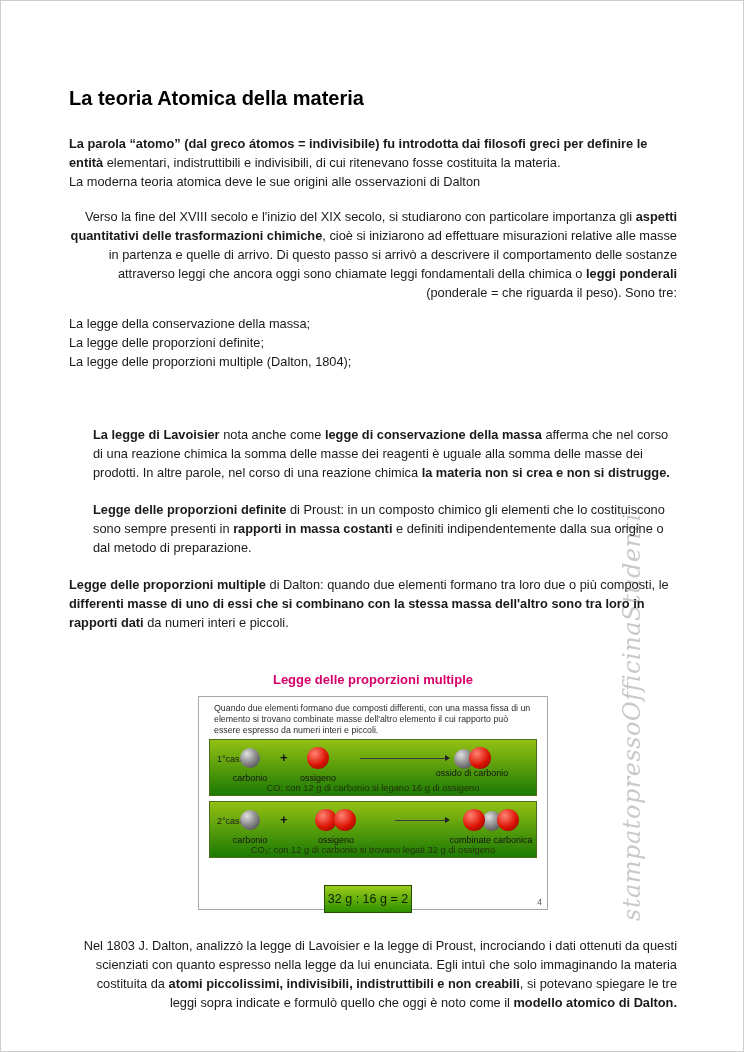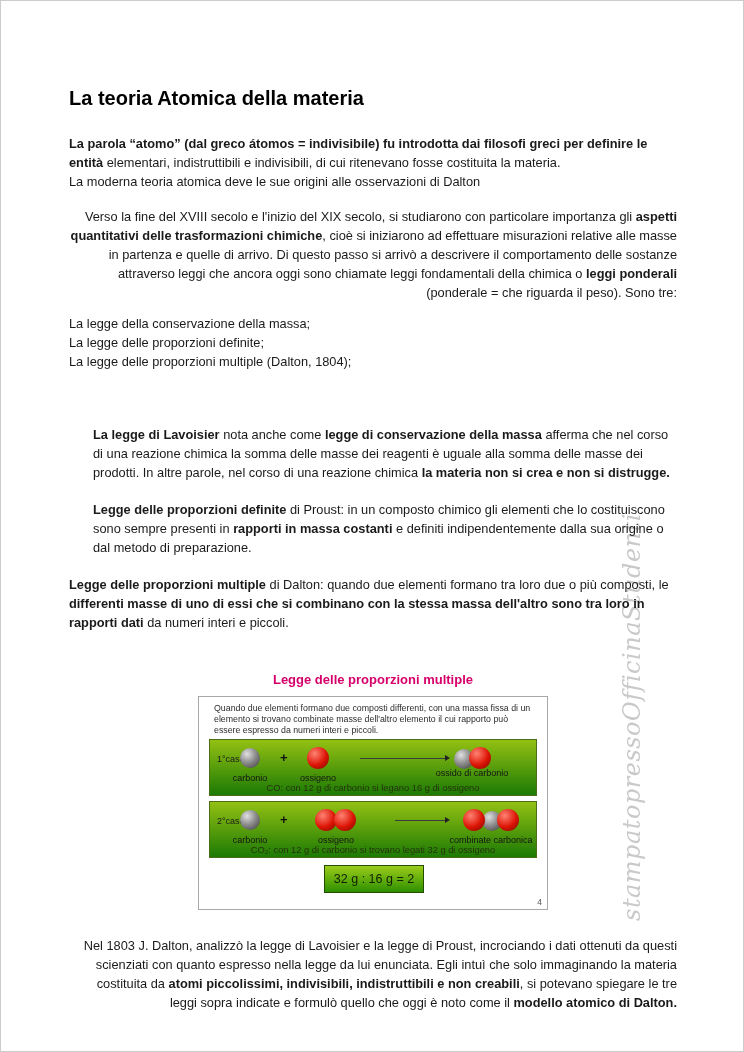--- a/index.html
+++ b/index.html
@@ -31,21 +31,21 @@
   .atom-gray { background:radial-gradient(circle at 35% 30%, #e0e0e0 0%, #8e8e8e 45%, #383838 100%); }
   .atom-red  { background:radial-gradient(circle at 35% 30%, #ff8272 0%, #dc1405 55%, #740a00 100%); }
   .d20 { width:20px; height:20px; }
   .d22 { width:22px; height:22px; }
   .plus-sign { position:absolute; font-size:13px; font-weight:bold; color:#111; }
   .arrow { position:absolute; height:1px; background:#3c3c3c; }
   .arrow::after { content:""; position:absolute; right:-4px; top:-3px; border-left:5px solid #222;
                   border-top:3.5px solid transparent; border-bottom:3.5px solid transparent; }
   .atom-label { position:absolute; font-size:9px; color:#141414; text-align:center; transform:translateX(-50%); white-space:nowrap; }
   .case-caption { position:absolute; left:0; bottom:2px; width:100%; text-align:center; font-size:9.3px; color:#25330c;margin-top:30px; }
-  .result-box { position:absolute; left:125px; top:168px; width:100px; height:28px; box-sizing:border-box;
+  .result-box { position:absolute; left:125px; top:188px; width:88px; height:28px; box-sizing:border-box;
                 background:linear-gradient(#9ccc1a, #2d9000); border:1px solid #234e00;
                 text-align:center; line-height:26px; font-size:12.5px; color:#112000; }
   .fig-page-num { position:absolute; right:5px; bottom:2px; font-size:8.5px; color:#555; }
 
   .watermark { position:absolute; left:631px; top:716px; z-index:1;
                transform:translate(-50%,-50%) rotate(-90deg); transform-origin:center;
                font-family:"DejaVu Serif", serif; font-style:italic; font-size:24px;
                color:#c9c9c9; white-space:nowrap; letter-spacing:0.5px; }
 </style>
 </head>

